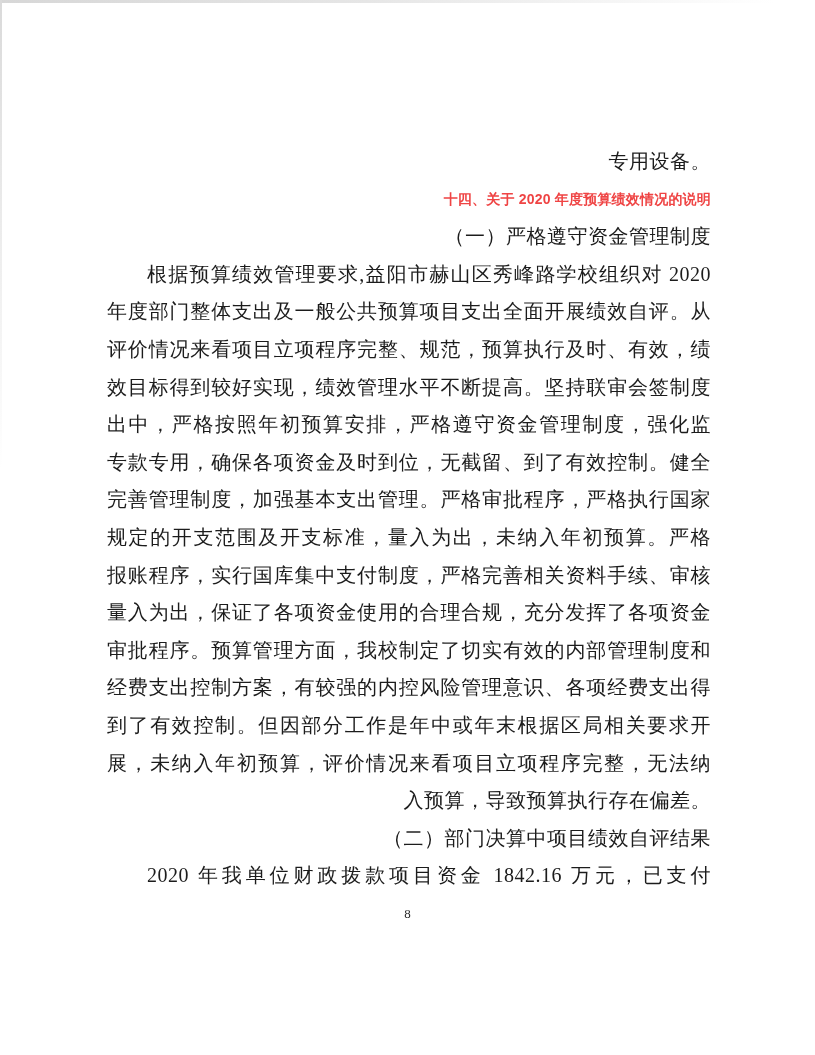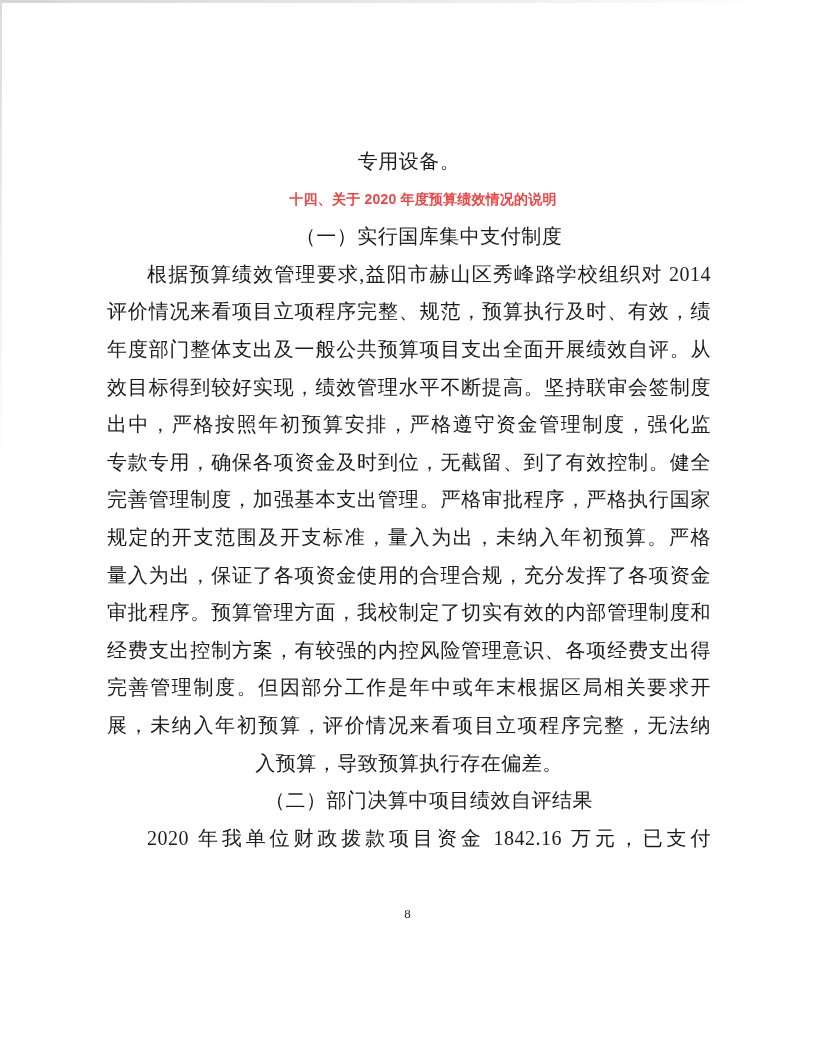--- a/index.html
+++ b/index.html
@@ -34,21 +34,21 @@
     left: 107px;
     top: 143px;
     width: 604px;
     font-size: 20px;
     line-height: 37.6px;
     letter-spacing: 0.5px;
   }
   .line {
     height: 37.6px;
     overflow: hidden;
-    text-align: center;
+    text-align: right;
   }
   .line.justify {
     text-align: justify;
     text-align-last: justify;
   }
   .line.indent-2 {
     text-indent: 2em;
   }
   .line.heading {
     font-family: "Liberation Sans", "DejaVu Sans", sans-serif;
@@ -71,33 +71,34 @@
 </head>
 <body>
 
 <div class="page">
   <div class="edge-top"></div>
   <div class="edge-left"></div>
 
   <div class="doc-body">
       <div class="line">专用设备。</div>
       <div class="line heading indent-2">十四、关于 2020 年度预算绩效情况的说明</div>
-      <div class="line indent-2">（一）实行国库集中支付制度</div>
-      <div class="line justify indent-2">根据预算绩效管理要求,益阳市赫山区秀峰路学校组织对 2014</div>
+      <div class="line indent-2">（一）严格遵守资金管理制度</div>
+      <div class="line justify indent-2">根据预算绩效管理要求,益阳市赫山区秀峰路学校组织对 2020</div>
+      <div class="line justify">年度部门整体支出及一般公共预算项目支出全面开展绩效自评。从</div>
       <div class="line justify">评价情况来看项目立项程序完整、规范，预算执行及时、有效，绩</div>
-      <div class="line justify">年度部门整体支出及一般公共预算项目支出全面开展绩效自评。从</div>
       <div class="line justify">效目标得到较好实现，绩效管理水平不断提高。坚持联审会签制度</div>
       <div class="line justify">出中，严格按照年初预算安排，严格遵守资金管理制度，强化监督，</div>
       <div class="line justify">专款专用，确保各项资金及时到位，无截留、到了有效控制。健全和</div>
       <div class="line justify">完善管理制度，加强基本支出管理。严格审批程序，严格执行国家</div>
       <div class="line justify">规定的开支范围及开支标准，量入为出，未纳入年初预算。严格</div>
+      <div class="line justify">报账程序，实行国库集中支付制度，严格完善相关资料手续、审核</div>
       <div class="line justify">量入为出，保证了各项资金使用的合理合规，充分发挥了各项资金</div>
       <div class="line justify">审批程序。预算管理方面，我校制定了切实有效的内部管理制度和</div>
       <div class="line justify">经费支出控制方案，有较强的内控风险管理意识、各项经费支出得</div>
-      <div class="line justify">完善管理制度。但因部分工作是年中或年末根据区局相关要求开</div>
+      <div class="line justify">到了有效控制。但因部分工作是年中或年末根据区局相关要求开</div>
       <div class="line justify">展，未纳入年初预算，评价情况来看项目立项程序完整，无法纳</div>
       <div class="line">入预算，导致预算执行存在偏差。</div>
       <div class="line indent-2">（二）部门决算中项目绩效自评结果</div>
       <div class="line justify indent-2">2020 年我单位财政拨款项目资金 1842.16 万元，已支付</div>
     </div>
 
   <div class="page-number">8</div>
 </div>
 
 </body></html>

